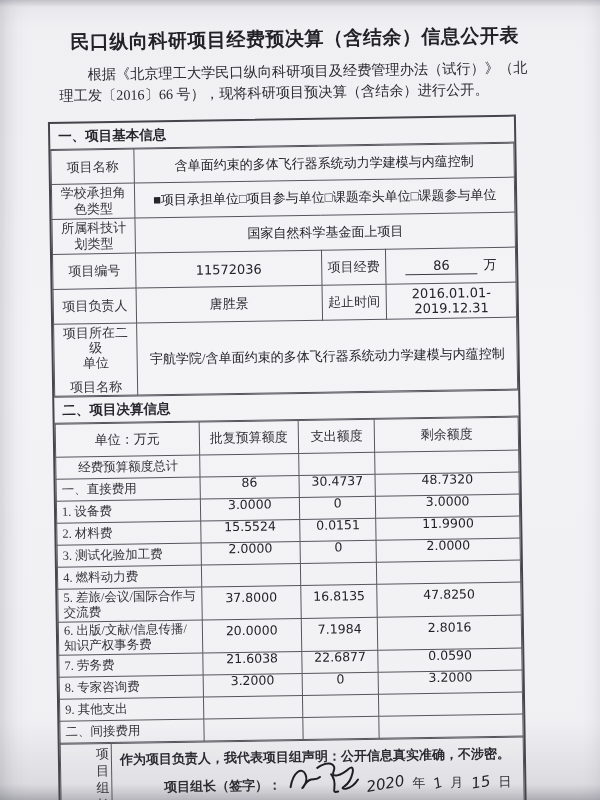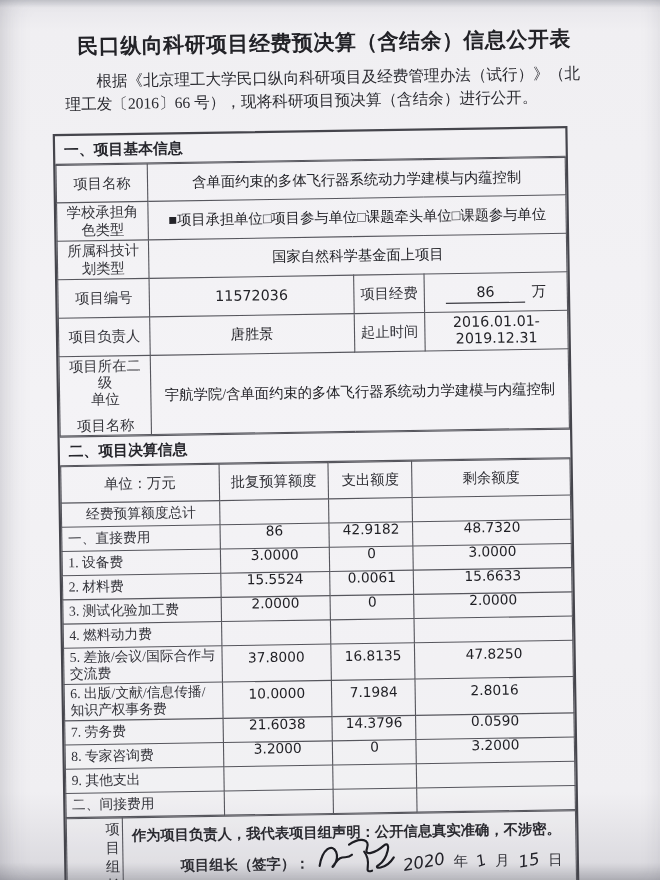--- a/index.html
+++ b/index.html
@@ -127,34 +127,34 @@
           <tbody id="settlement-rows">
             <tr>
               <td class="lbl2 center">经费预算额度总计</td>
               <td class="numcell"><span class="raise num"></span></td>
               <td class="numcell"><span class="raise num"></span></td>
               <td class="numcell"><span class="raise num"></span></td>
             </tr>
             <tr>
               <td class="lbl2">一、直接费用</td>
               <td class="numcell"><span class="raise num">86</span></td>
-              <td class="numcell"><span class="raise num">42.9182</span></td>
+              <td class="numcell"><span class="raise num">30.4737</span></td>
               <td class="numcell"><span class="raise num">48.7320</span></td>
             </tr>
             <tr>
               <td class="lbl2">1. 设备费</td>
               <td class="numcell"><span class="raise num">3.0000</span></td>
               <td class="numcell"><span class="raise num">0</span></td>
               <td class="numcell"><span class="raise num">3.0000</span></td>
             </tr>
             <tr>
               <td class="lbl2">2. 材料费</td>
               <td class="numcell"><span class="raise num">15.5524</span></td>
-              <td class="numcell"><span class="raise num">0.0061</span></td>
-              <td class="numcell"><span class="raise num">15.6633</span></td>
+              <td class="numcell"><span class="raise num">0.0151</span></td>
+              <td class="numcell"><span class="raise num">11.9900</span></td>
             </tr>
             <tr>
               <td class="lbl2">3. 测试化验加工费</td>
               <td class="numcell"><span class="raise num">2.0000</span></td>
               <td class="numcell"><span class="raise num">0</span></td>
               <td class="numcell"><span class="raise num">2.0000</span></td>
             </tr>
             <tr>
               <td class="lbl2">4. 燃料动力费</td>
               <td class="numcell"><span class="raise num"></span></td>
@@ -162,28 +162,28 @@
               <td class="numcell"><span class="raise num"></span></td>
             </tr>
             <tr>
               <td class="lbl2">5. 差旅/会议/国际合作与交流费</td>
               <td class="numcell"><span class="raise num">37.8000</span></td>
               <td class="numcell"><span class="raise num">16.8135</span></td>
               <td class="numcell"><span class="raise num">47.8250</span></td>
             </tr>
             <tr>
               <td class="lbl2">6. 出版/文献/信息传播/知识产权事务费</td>
-              <td class="numcell"><span class="raise num">10.0000</span></td>
+              <td class="numcell"><span class="raise num">20.0000</span></td>
               <td class="numcell"><span class="raise num">7.1984</span></td>
               <td class="numcell"><span class="raise num">2.8016</span></td>
             </tr>
             <tr>
               <td class="lbl2">7. 劳务费</td>
               <td class="numcell"><span class="raise num">21.6038</span></td>
-              <td class="numcell"><span class="raise num">14.3796</span></td>
+              <td class="numcell"><span class="raise num">22.6877</span></td>
               <td class="numcell"><span class="raise num">0.0590</span></td>
             </tr>
             <tr>
               <td class="lbl2">8. 专家咨询费</td>
               <td class="numcell"><span class="raise num">3.2000</span></td>
               <td class="numcell"><span class="raise num">0</span></td>
               <td class="numcell"><span class="raise num">3.2000</span></td>
             </tr>
             <tr>
               <td class="lbl2">9. 其他支出</td>

